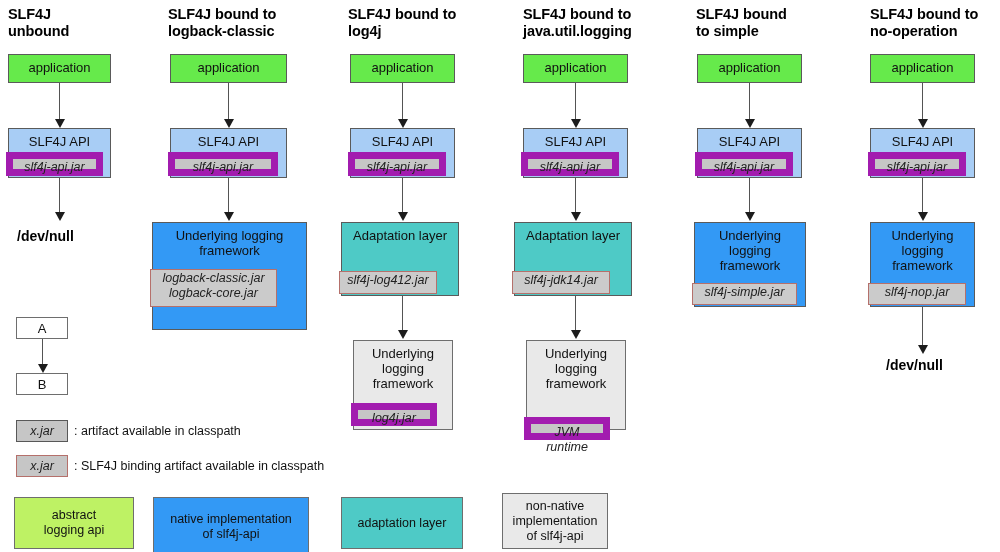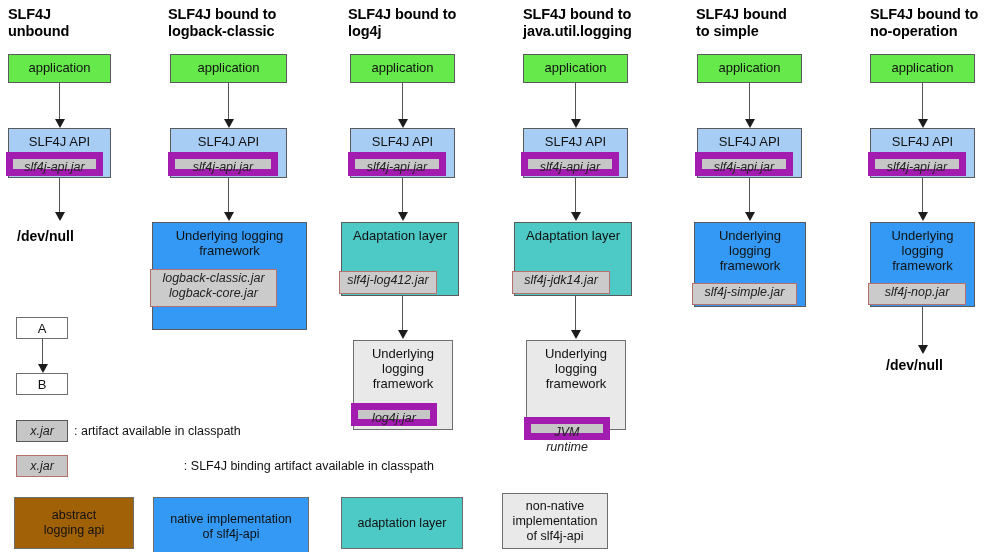--- a/index.html
+++ b/index.html
@@ -282,23 +282,23 @@
   <div class="arrow" style="left:42px;top:339px;height:34px;">
     <div class="shaft" style="height:25px;"></div>
     <div class="head" style="top:25px;"></div>
   </div>
   <div class="legend-box" style="left:16px;top:373px;width:52px;height:22px;">B</div>
 
   <div class="legend-chip" style="left:16px;top:420px;width:52px;height:22px;">x.jar</div>
   <div class="legend-text" style="left:74px;top:424px;width:300px;">: artifact available in classpath</div>
 
   <div class="legend-chip binding" style="left:16px;top:455px;width:52px;height:22px;">x.jar</div>
-  <div class="legend-text" style="left:74px;top:459px;width:360px;text-align:right;">: SLF4J binding artifact available in classpath</div>
-
-  <div class="legend-key" style="left:14px;top:497px;width:120px;height:52px;background:#a16207;">abstract
+  <div class="legend-text" style="left:74px;top:459px;width:360px;">: SLF4J binding artifact available in classpath</div>
+
+  <div class="legend-key" style="left:14px;top:497px;width:120px;height:52px;background:#bef264;">abstract
 logging api</div>
   <div class="legend-key" style="left:153px;top:497px;width:156px;height:60px;background:#3399f5;">native implementation
 of slf4j-api</div>
   <div class="legend-key" style="left:341px;top:497px;width:122px;height:52px;background:#4ecac6;">adaptation layer</div>
   <div class="legend-key" style="left:502px;top:493px;width:106px;height:56px;background:#e9e9e9;">non-native
 implementation
 of slf4j-api</div>
 
 </div>
 

